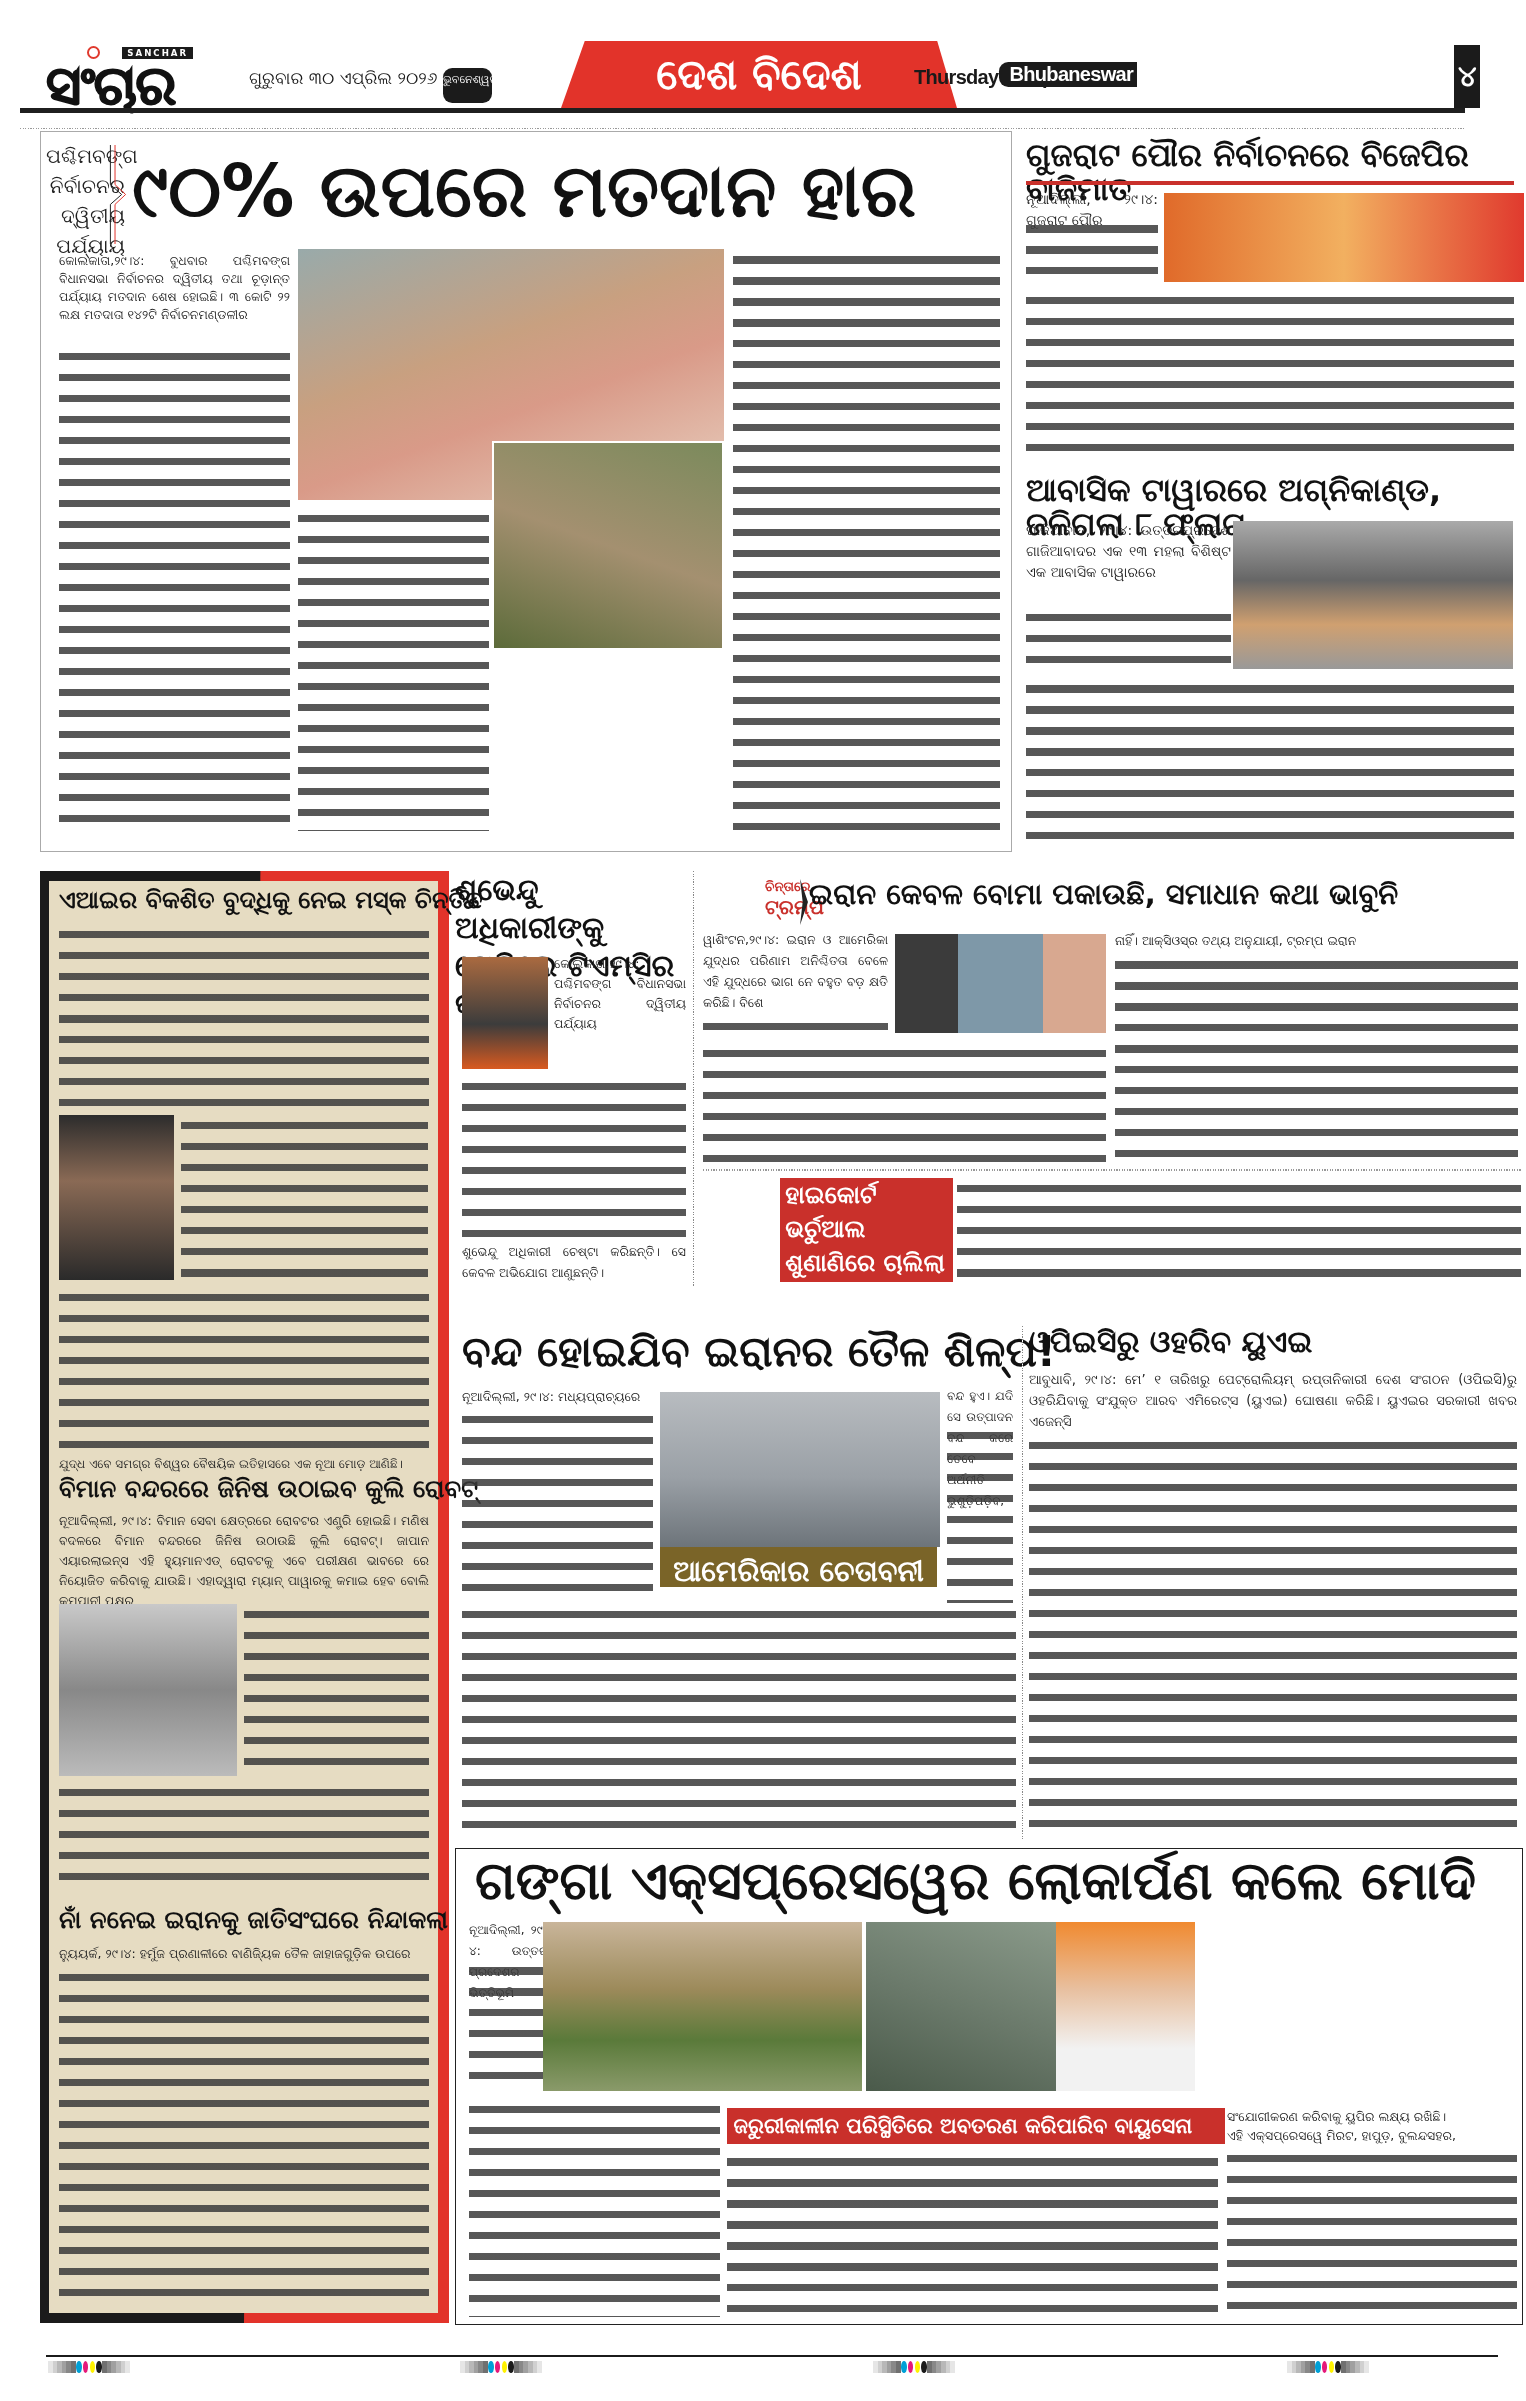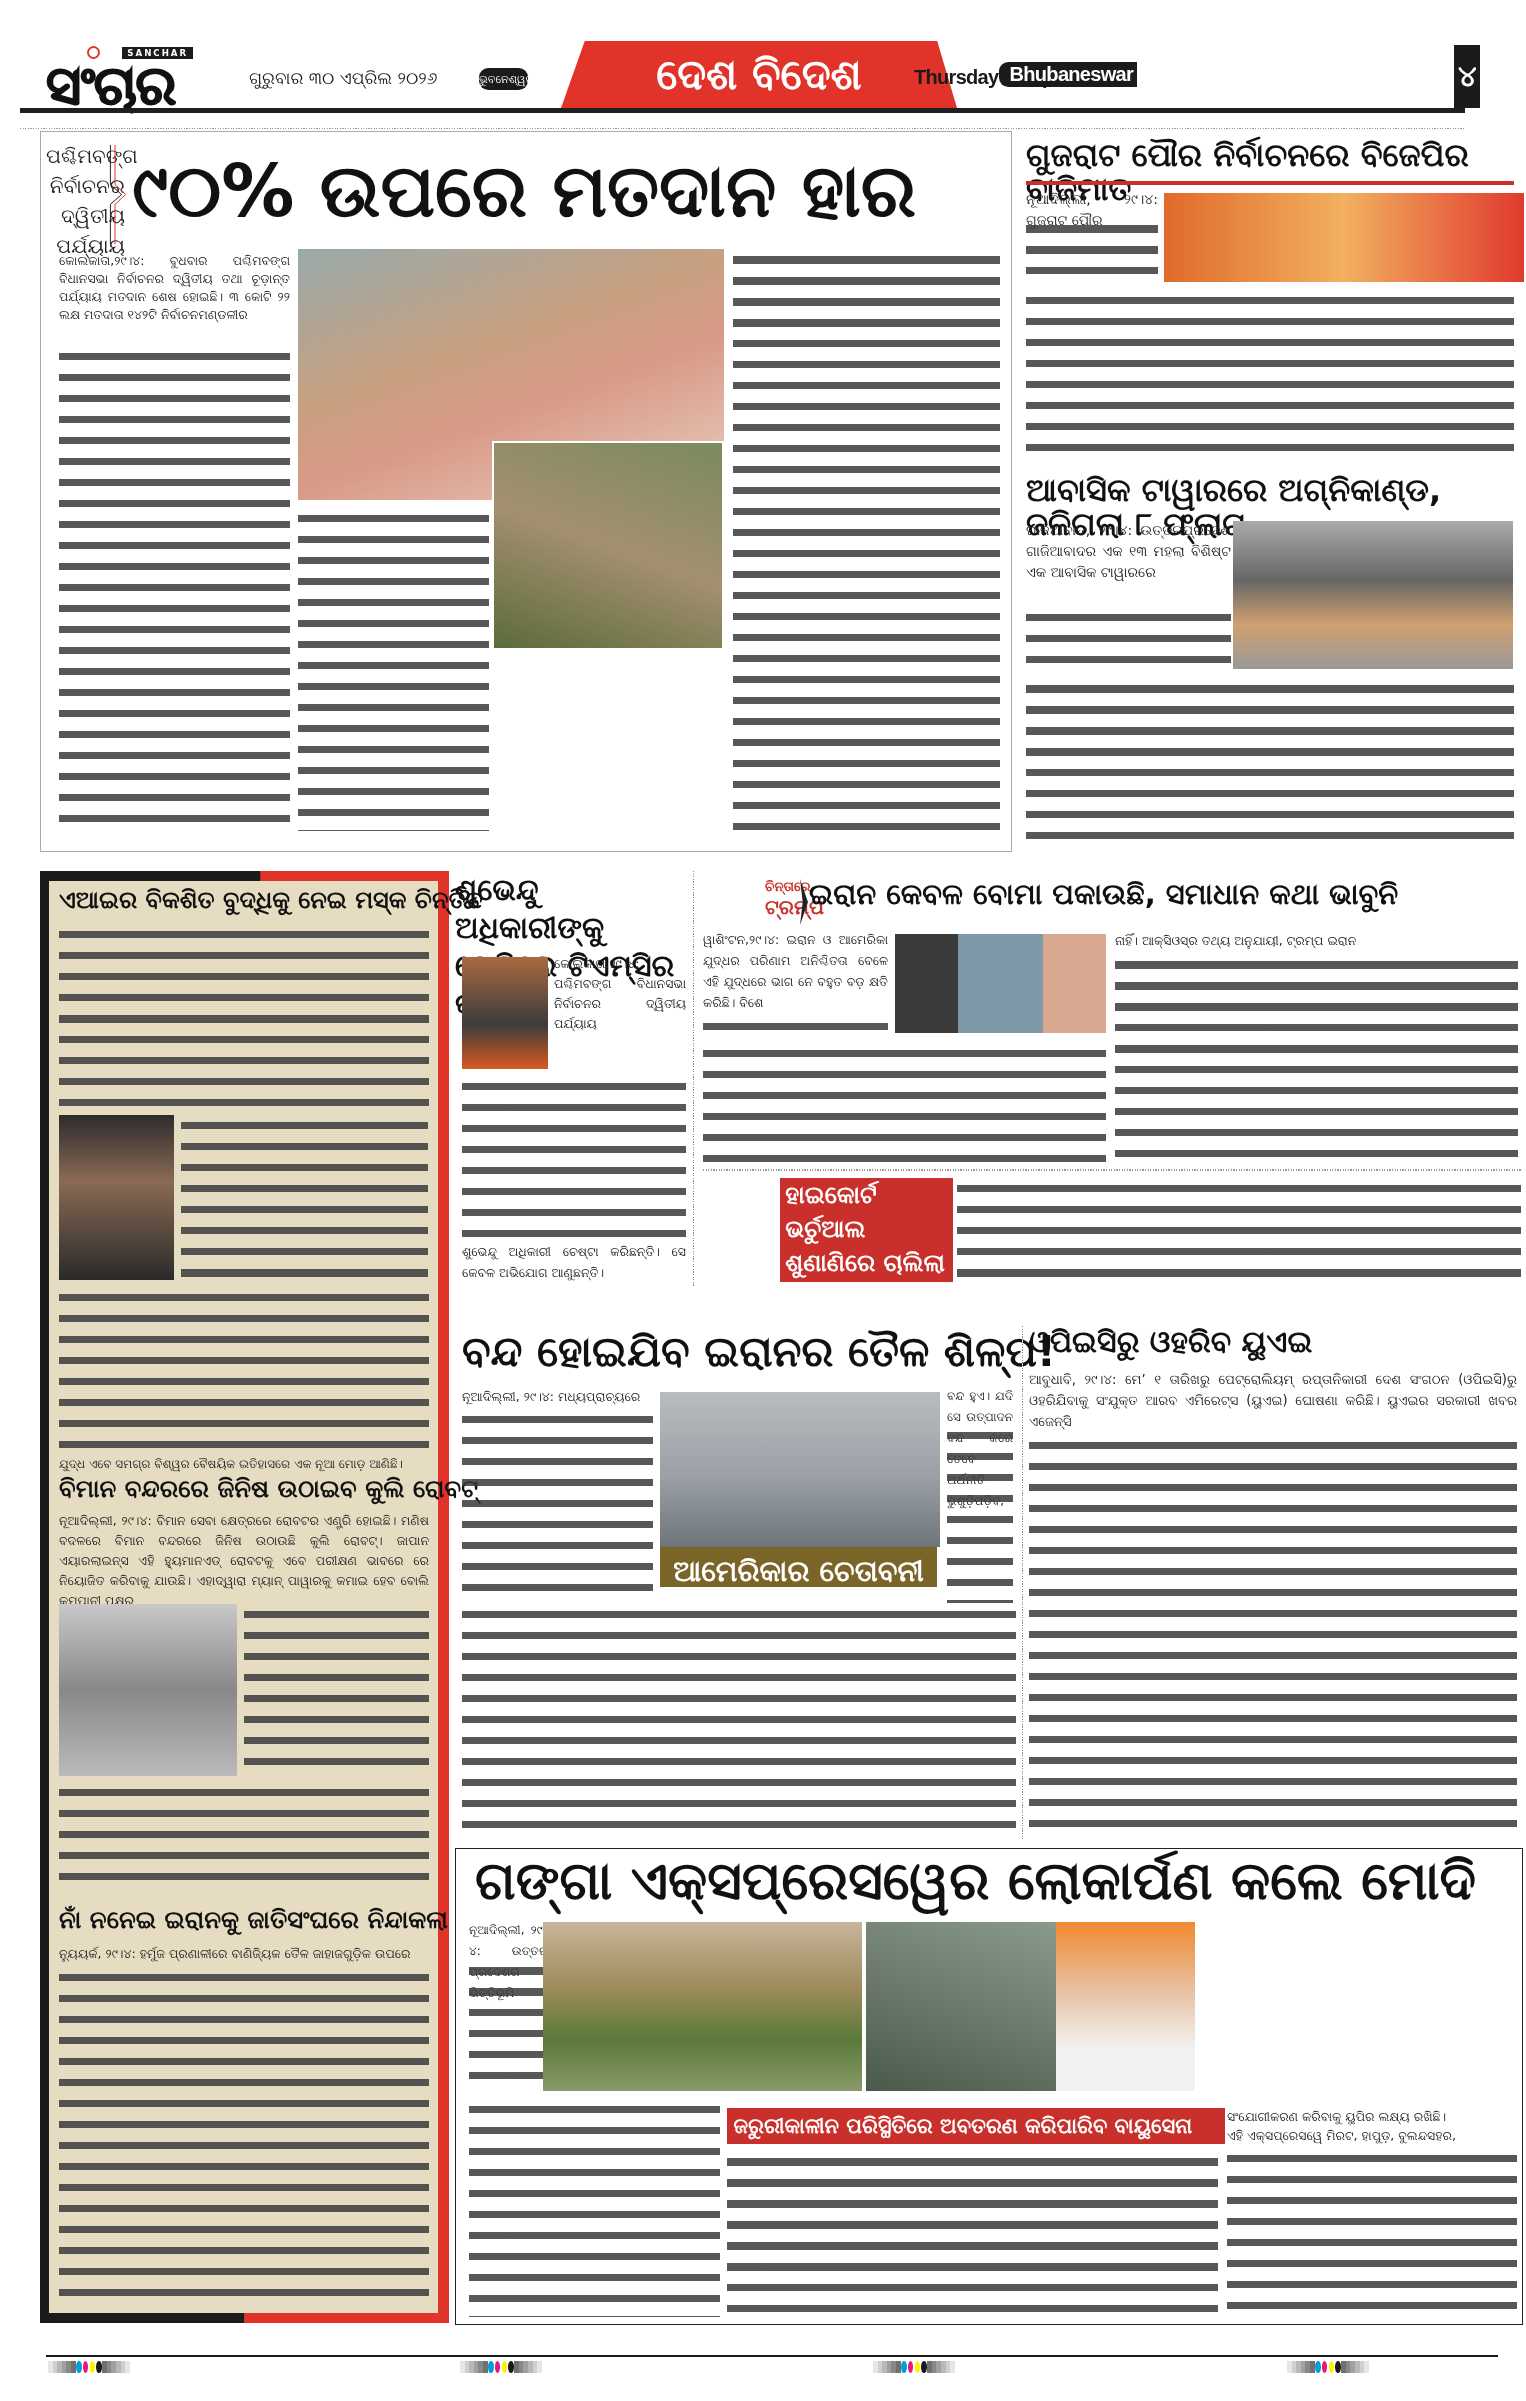--- a/index.html
+++ b/index.html
@@ -5,21 +5,21 @@
   html,body{margin:0;padding:0;background:#fff;}
   body{width:1526px;height:2401px;position:relative;overflow:hidden;font-family:"DejaVu Sans",sans-serif;color:#1a1a1a;}
   .abs{position:absolute;}
   
   .logo-box{left:46px;top:46px;width:178px;height:73px;}
   .logo-tag{position:absolute;left:76px;top:1.3px;background:#1b1b1b;color:#fff;font:bold 8.6px "DejaVu Sans",sans-serif;letter-spacing:2px;padding:0.7px 5.3px;}
   .logo-text{position:absolute;left:0;top:8px;font:bold 54px "DejaVu Sans",sans-serif;color:#111;-webkit-text-stroke:1.3px #111;letter-spacing:-1.3px;}
   .logo-dot{position:absolute;left:41px;top:0;width:9.2px;height:9.2px;border-radius:50%;border:2px solid #e03a2e;background:#fff;}
   .head-rule{left:20px;top:108px;width:1521px;height:4.6px;background:#1f1f1f;}
   .odia-date{left:111px;top:63px;font-size:17px;}
-  .city-pill-inner{position:absolute;left:0;top:0;width:49px;height:22px;background:#1b1b1b;border-radius:9.2px;color:#fff;font-size:11.2px;line-height:24.4px;text-align:center;margin-left:36px;}
+  .city-pill-inner{position:absolute;left:0;top:0;width:49px;height:35px;background:#1b1b1b;border-radius:9.2px;color:#fff;font-size:11.2px;line-height:24.4px;text-align:center;}
   .section-band{left:251px;top:41px;width:528px;height:67px;}
   .section-band .bg{position:absolute;inset:0;background:#e2332a;clip-path:polygon(6% 0,95% 0,100% 100%,0 100%);}
   .section-band .edge{position:absolute;inset:-3.3px;background:#e8a28c;clip-path:polygon(6% 0,95% 0,100% 100%,0 100%);z-index:-1;}
   .section-title{position:absolute;left:0;right:0;top:9.2px;text-align:center;color:#fff;font:bold 42px "DejaVu Sans",sans-serif;}
   .eng-date{left:914px;top:66px;font:bold 20px "Liberation Sans",sans-serif;letter-spacing:-0.7px;}
   .eng-city{left:999px;top:62px;width:65px;height:25px;background:#1b1b1b;color:#fff;border-radius:9.2px 0 0 9.2px;font:bold 20px "Liberation Sans",sans-serif;letter-spacing:-0.7px;padding:0 4px 0 10.6px;line-height:25px;width:auto;}
   .page-num{left:1454px;top:45px;width:26.4px;height:63px;background:#1b1b1b;color:#fff;font:bold 29px "DejaVu Sans",sans-serif;text-align:center;line-height:63px;}
   
   .box{border:1.3px solid #222;background:#fff;}
   .dotrule{background:repeating-linear-gradient(90deg,#999 0 1.3px,#fff 1.3px 2.6px);}

